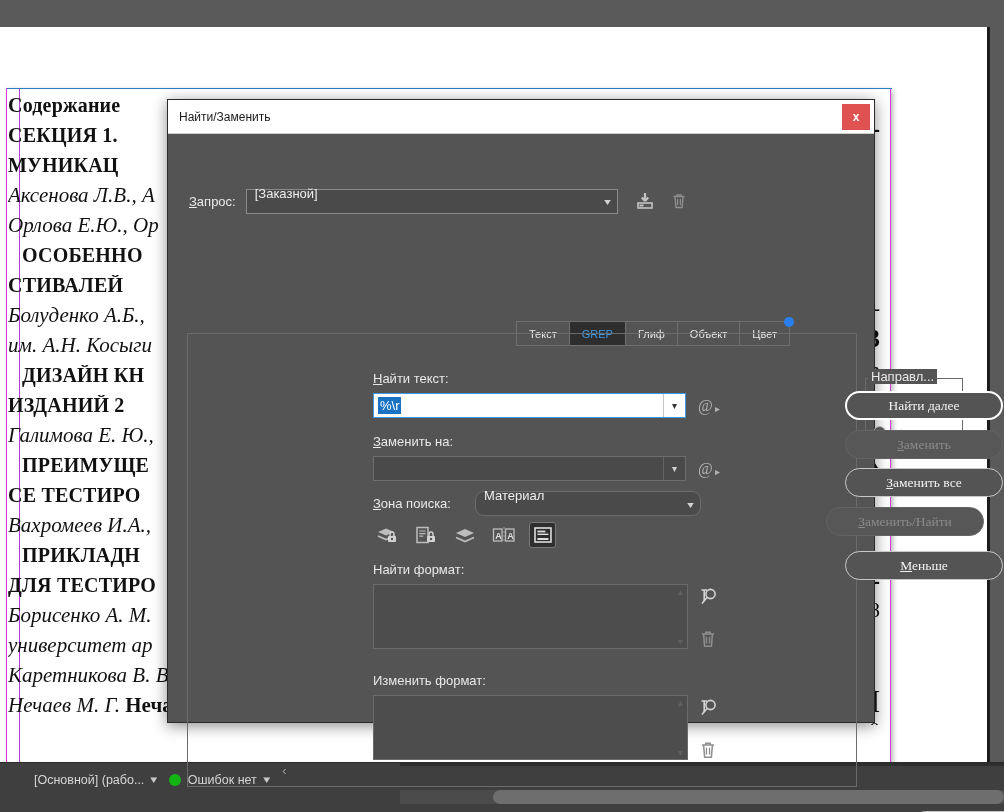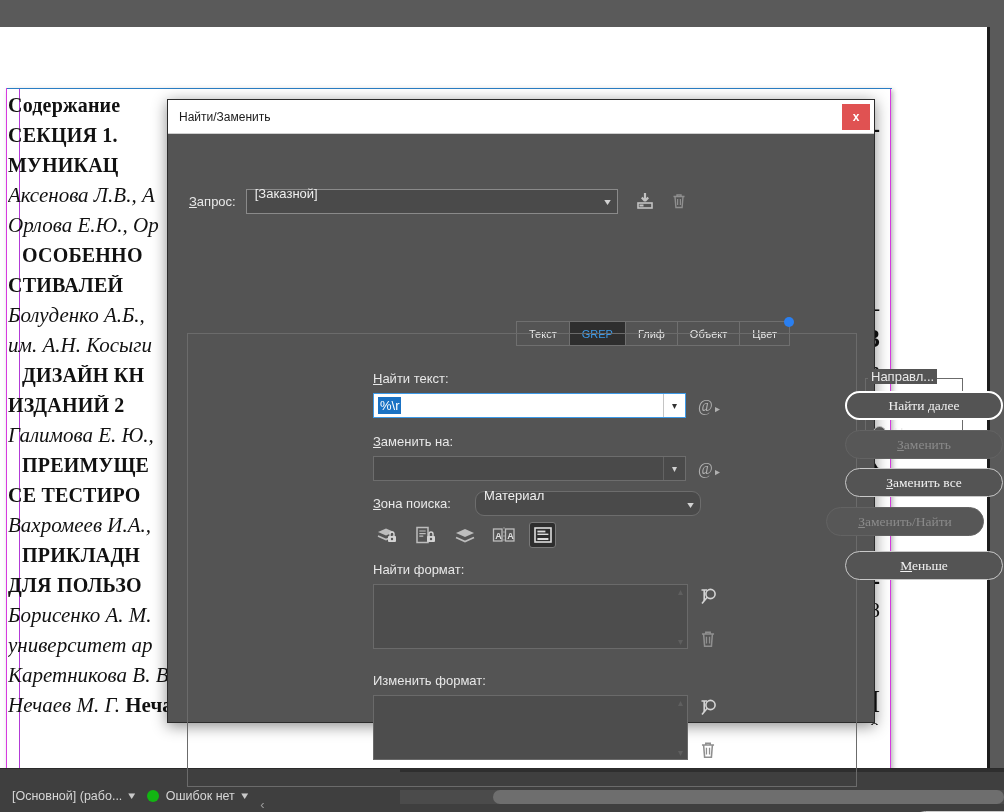--- a/index.html
+++ b/index.html
@@ -52,25 +52,25 @@
     overflow: hidden;
   }
   .doc-line { line-height: 1.0; margin: 0; padding: 0; height: 30px; overflow: hidden; }
   .dl-h { font-size: 20px; font-weight: bold; letter-spacing: 0.2px; }
   .dl-i { font-size: 21px; font-style: italic; }
   .dl-i b { font-style: normal; font-weight: bold; }
   .dl-ind { padding-left: 14px; }
 
   
   .statusbar {
-    position: absolute; left: 0; bottom: 0; width: 1004px; height: 44px;
+    position: absolute; left: 0; bottom: 0; width: 1004px; height: 50px;
     background: #3f3f3f;
     border-top: 1px solid #2b2b2b;
-    display: flex; align-items: flex-end;
-    color: #d6d6d6; font-size: 12.5px;
+    display: flex; align-items: flex-start;
+    color: #d6d6d6; font-size: 12.5px; padding-left: 22px;
   }
   .sb-item { display: flex; align-items: center; gap: 7px; padding: 0 6px; height: 33px; }
   .sb-left { margin-left: 6px; }
   .sb-caret { color: #c9c9c9; font-size: 11px; transform: scaleX(1.25); }
   .green-dot { width: 12px; height: 12px; border-radius: 50%; background: #12b512; display: inline-block; }
   .sb-arrow { color: #9a9a9a; font-size: 13px; padding: 0 7px; }
   .hscroll-track {
     position: absolute; left: 400px; bottom: 8px; width: 604px; height: 14px;
     background: #4b4b4b;
   }
@@ -267,21 +267,21 @@
         <div class="doc-line"><span class="dl-h">СТИВАЛЕЙ</span></div>
         <div class="doc-line"><span class="dl-i">Болуденко А.Б., </span></div>
         <div class="doc-line"><span class="dl-i">им. А.Н. Косыгu</span></div>
         <div class="doc-line"><span class="dl-h dl-ind">ДИЗАЙН КН</span></div>
         <div class="doc-line"><span class="dl-h">ИЗДАНИЙ 2</span></div>
         <div class="doc-line"><span class="dl-i">Галимова Е. Ю.,</span></div>
         <div class="doc-line"><span class="dl-h dl-ind">ПРЕИМУЩЕ</span></div>
         <div class="doc-line"><span class="dl-h">СЕ ТЕСТИРО</span></div>
         <div class="doc-line"><span class="dl-i">Вахромеев И.А.,</span></div>
         <div class="doc-line"><span class="dl-h dl-ind">ПРИКЛАДН</span></div>
-        <div class="doc-line"><span class="dl-h">ДЛЯ ПОЛЬЗО</span></div>
+        <div class="doc-line"><span class="dl-h">ДЛЯ ТЕСТИРО</span></div>
         <div class="doc-line"><span class="dl-i">Борисенко А. М.</span></div>
         <div class="doc-line"><span class="dl-i">университет ар</span></div>
         <div class="doc-line"><span class="dl-i">Каретникова В. В., <b>Каретникова В. В.</b>, доцент</span></div>
         <div class="doc-line"><span class="dl-i">Нечаев М. Г. <b>Нечаев М. Г.</b>, доцент</span></div>
         <div style="position: absolute; right: 8px; top: 20px; font-family: &quot;Liberation Serif&quot;, serif; font-size: 25px; font-weight: bold; color: rgb(17, 17, 17);">И-</div>
         <div style="position: absolute; right: 8px; top: 200px; font-family: &quot;Liberation Serif&quot;, serif; font-size: 22px; color: rgb(17, 17, 17);">С-</div>
         <div style="position: absolute; right: 8px; top: 230px; font-family: &quot;Liberation Serif&quot;, serif; font-size: 25px; font-weight: bold; color: rgb(17, 17, 17);">.3</div>
         <div style="position: absolute; right: 8px; top: 262px; font-family: &quot;Liberation Serif&quot;, serif; font-size: 22px; color: rgb(17, 17, 17);">m</div>
         <div style="position: absolute; right: 8px; top: 352px; font-family: &quot;Liberation Serif&quot;, serif; font-size: 25px; font-weight: bold; color: rgb(17, 17, 17);">X</div>
         <div style="position: absolute; right: 8px; top: 382px; font-family: &quot;Liberation Serif&quot;, serif; font-size: 22px; color: rgb(17, 17, 17);">.5</div>

